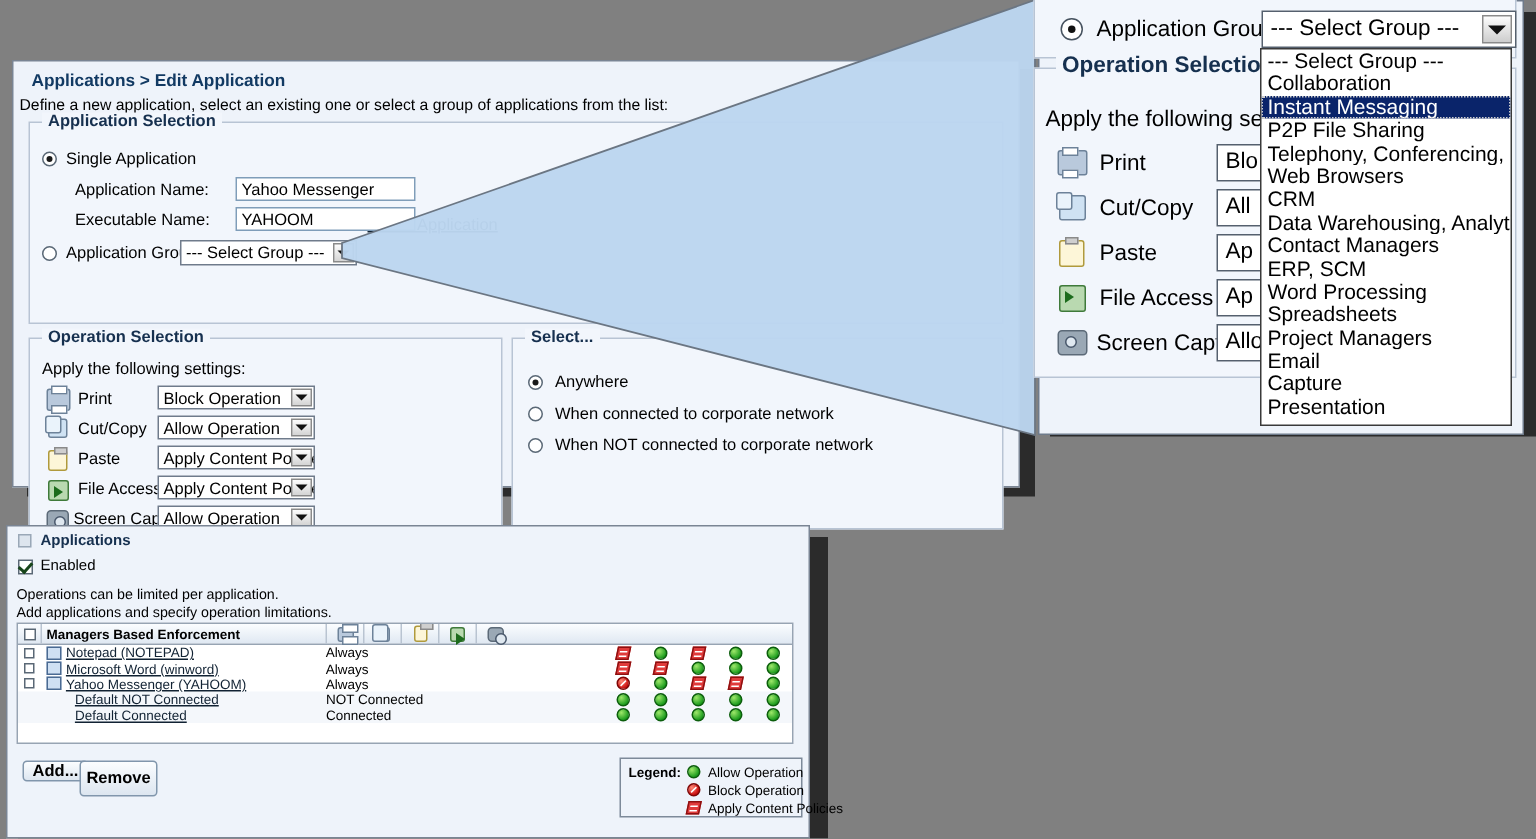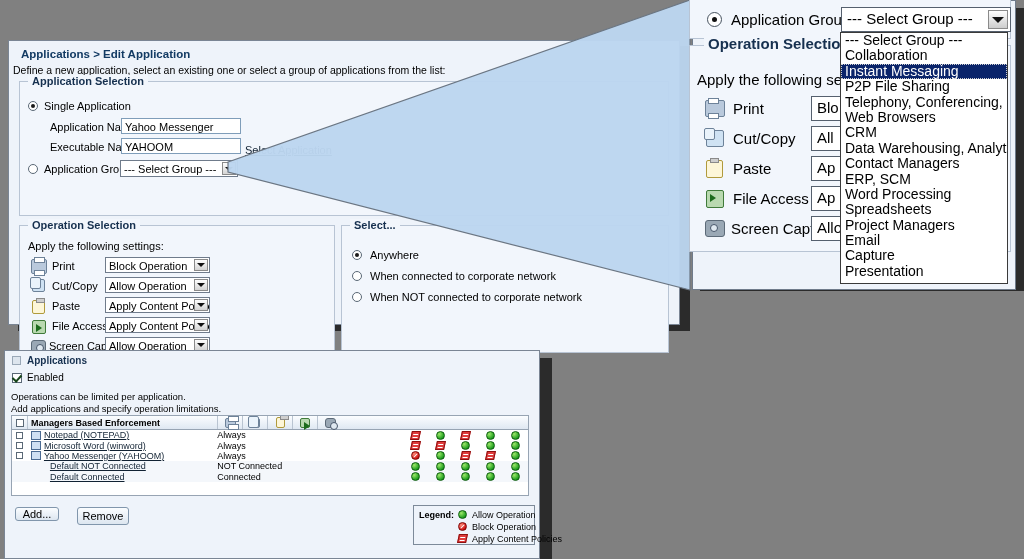--- a/index.html
+++ b/index.html
@@ -27,20 +27,21 @@
     padding:0 4px;font-weight:bold;font-size:11px;color:#16304f;
     white-space:nowrap;
   }
   .lbl{position:absolute;white-space:nowrap;font-size:11px;color:#000;}
   .bold{font-weight:bold;}
   .tbox{
     position:absolute;background:#fff;border:1px solid #7f9db9;
     box-sizing:border-box;font-size:11px;color:#000;
     padding:1px 3px;white-space:nowrap;overflow:hidden;
     line-height:14px;
+    margin-left:36px;
   }
   .combo{
     position:absolute;background:#fff;border:1px solid #6f7b8b;
     box-sizing:border-box;font-size:11px;color:#000;
     white-space:nowrap;overflow:hidden;line-height:14px;
     padding:1px 18px 1px 3px;
   }
   .combo .arw{
     position:absolute;right:1px;top:1px;bottom:1px;width:14px;
     background:linear-gradient(#fdfdfd,#d4d4d4);
@@ -65,21 +66,21 @@
   }
   .cbx.on::after{
     content:"";position:absolute;left:1px;top:-1px;width:4px;height:7px;
     border:solid #17451a;border-width:0 2px 2px 0;transform:rotate(42deg);
   }
   .link{text-decoration:underline;color:#123;white-space:nowrap;}
   .btn{
     position:absolute;background:linear-gradient(#fbfdff,#dde6f0);
     border:1px solid #8196ac;border-radius:3px;box-sizing:border-box;
     font-size:11px;color:#000;display:flex;align-items:center;
-    justify-content:center;font-weight:normal;
+    justify-content:center;font-weight:bold;
   }
   .g-allow{
     width:9px;height:9px;border-radius:50%;
     background:radial-gradient(circle at 32% 30%,#9ee86a,#1f9e1f 70%,#0e6b0e);
     border:1px solid #0c5e0c;box-sizing:border-box;
   }
   .g-block{
     width:9px;height:9px;border-radius:50%;
     background:radial-gradient(circle at 32% 30%,#ff8c7a,#cc1111 70%,#860707);
     border:1px solid #7d0606;box-sizing:border-box;position:relative;
@@ -507,21 +508,21 @@
       <div style="width:25px;justify-content:center;padding-left:0;">
           <span class="g-allow"></span>
         </div>
       <div style="width:25px;justify-content:center;padding-left:0;">
           <span class="g-allow"></span>
         </div>
     </div>
   </div>
 
   <div class="btn" style="left:10px;top:156px;width:44px;height:14px;">Add...</div>
-  <div class="btn" style="left:72px;top:156px;width:52px;height:18px;">Remove</div>
+  <div class="btn" style="left:48px;top:156px;width:52px;height:24px;">Remove</div>
 
   <div class="legend" style="left:408px;top:154px;width:122px;height:40px;">
     <span class="lbl bold" style="left:5px;top:4px;font-size:9px;">Legend:</span>
 
     <span class="g-allow" style="position:absolute;left:44px;top:4px;"></span>
     <span class="lbl" style="left:58px;top:4px;font-size:9px;">Allow Operation</span>
 
     <span class="g-block" style="position:absolute;left:44px;top:16px;"></span>
     <span class="lbl" style="left:58px;top:16px;font-size:9px;">Block Operation</span>
 

